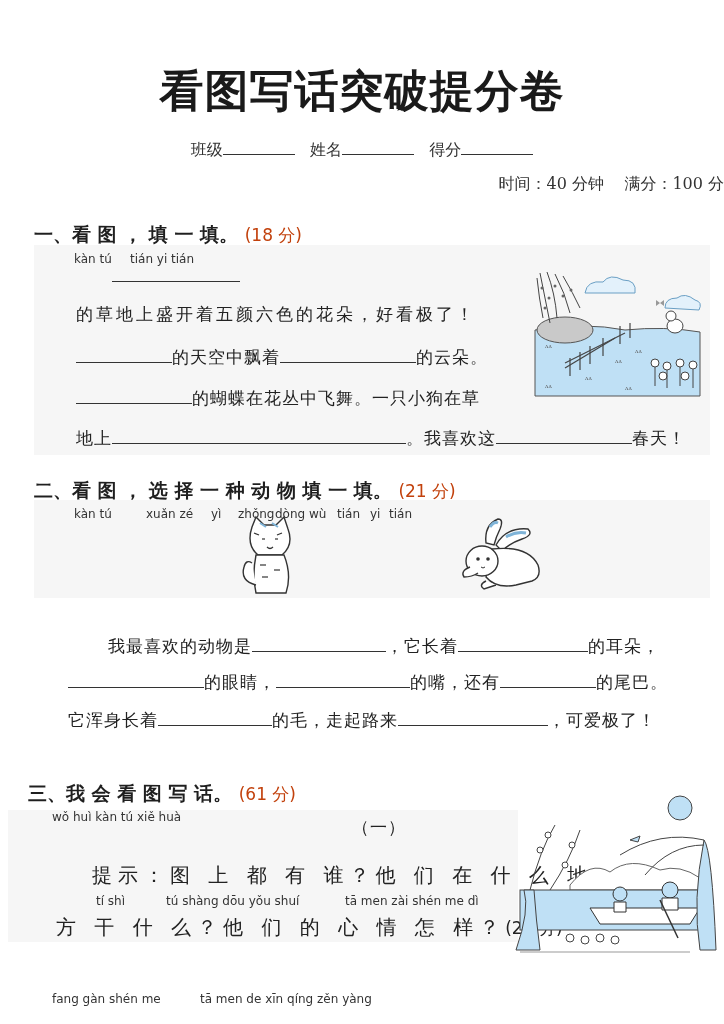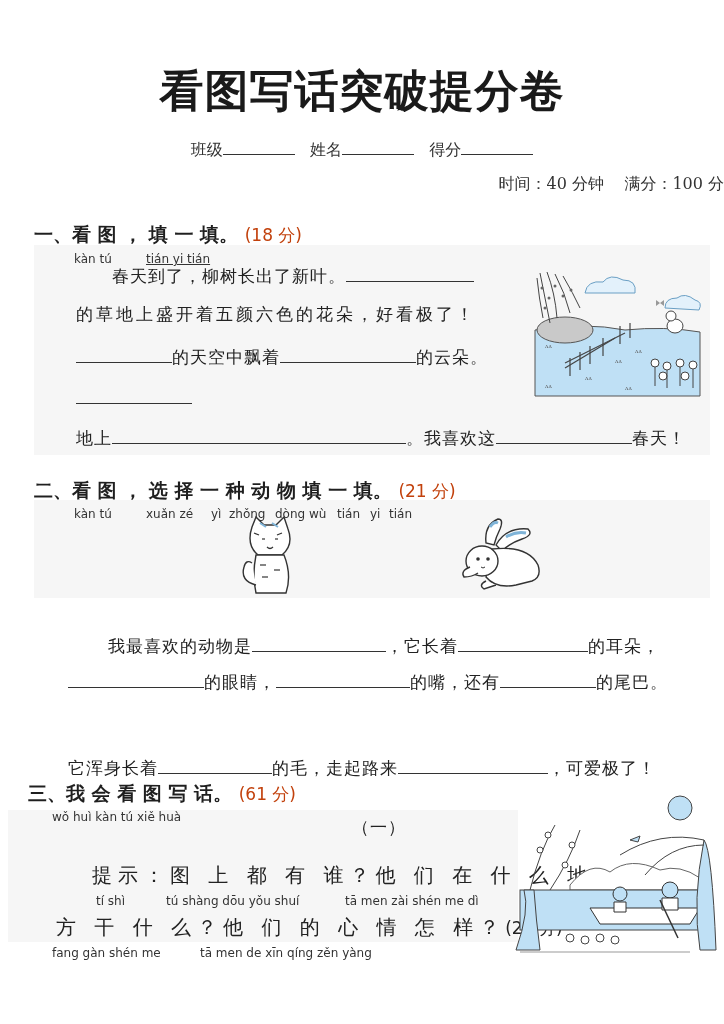--- a/index.html
+++ b/index.html
@@ -36,37 +36,37 @@
 </div>
 
 <div class="abs meta-line" style="top:174px;text-align:right;">
   <span>时间：40 分钟</span>&nbsp;&nbsp;&nbsp;&nbsp;<span>满分：100 分</span>
 </div>
 
 <div class="abs panel" style="left:34px; top:245px; width:676px; height:210px;"></div>
 
 <div class="abs pinyin-row" style="left:0; top:206px; width:400px; height:14px;">
   <span style="left:74px;">kàn tú</span>
-  <span style="left:146px;text-decoration:underline;">tián yi tián</span>
+  <span style="left:130px;">tián yi tián</span>
 </div>
 <div class="abs sec-head" style="left:34px; top:222px;">
   <span>一、</span><span>看 图 ， 填 一 填</span><span>。</span> <span class="score">(18 分)</span>
 </div>
 
 <div class="abs line" style="left:112px; top:262px;">
-  <span>春天到了，柳树长出了新叶。</span><span class="blank" style="width:128px;"></span>
+  <span class="blank" style="width:128px;"></span>
 </div>
 <div class="abs line" style="left:76px; top:303px; letter-spacing:3px;">
   <span>的草地上盛开着五颜六色的花朵，好看极了！</span>
 </div>
 <div class="abs line" style="left:76px; top:343px;text-align:center;">
   <span class="blank" style="width:96px;"></span><span>的天空中飘着</span><span class="blank" style="width:136px;"></span><span>的云朵。</span>
 </div>
 <div class="abs line" style="left:76px; top:384px;">
-  <span class="blank" style="width:116px;"></span>
+  <span class="blank" style="width:116px;"></span><span>的蝴蝶在花丛中飞舞。一只小狗在草</span>
 </div>
 <div class="abs line" style="left:76px; top:424px;">
   <span>地上</span><span class="blank" style="width:294px;"></span><span>。我喜欢这</span><span class="blank" style="width:136px;"></span><span>春天！</span>
 </div>
 
 <div class="abs" style="left:525px; top:268px; width:180px; height:130px;">
   <svg width="180" height="130" viewBox="0 0 180 130">
 
     <path d="M10 62 Q60 54 100 62 Q140 58 175 64 L175 128 L10 128 Z" fill="#bfe0f5" stroke="#555" stroke-width="1"></path>
 
@@ -129,21 +129,21 @@
     </g>
   </svg>
 </div>
 
 <div class="abs panel" style="left:34px; top:500px; width:676px; height:98px;"></div>
 
 <div class="abs pinyin-row" style="left:0; top:461px; width:500px; height:14px;">
   <span style="left:74px;">kàn tú</span>
   <span style="left:146px;">xuǎn zé</span>
   <span style="left:211px;">yì</span>
-  <span style="left:229px;text-align:center;">zhǒng</span>
+  <span style="left:238px;text-align:center;">zhǒng</span>
   <span style="left:275px;">dòng wù</span>
   <span style="left:337px;">tián</span>
   <span style="left:370px;">yi</span>
   <span style="left:389px;">tián</span>
 </div>
 <div class="abs sec-head" style="left:34px; top:478px;">
   <span>二、</span><span>看 图 ， 选 择 一  种  动 物 填 一 填</span><span>。</span> <span class="score">(21 分)</span>
 </div>
 
 <div class="abs" style="left:238px; top:515px; width:64px; height:85px;">
@@ -184,21 +184,21 @@
     <path d="M25 52 q2 2 4 0" stroke="#333" fill="none"></path>
   </svg>
 </div>
 
 <div class="abs line" style="left:108px; top:632px;">
   <span>我最喜欢的动物是</span><span class="blank" style="width:134px;"></span><span>，它长着</span><span class="blank" style="width:130px;"></span><span>的耳朵，</span>
 </div>
 <div class="abs line" style="left:68px; top:668px;">
   <span class="blank" style="width:136px;"></span><span>的眼睛，</span><span class="blank" style="width:134px;"></span><span>的嘴，还有</span><span class="blank" style="width:96px;"></span><span>的尾巴。</span>
 </div>
-<div class="abs line" style="left:68px; top:706px;margin-top:48px;">
+<div class="abs line" style="left:68px; top:706px;">
   <span>它浑身长着</span><span class="blank" style="width:114px;"></span><span>的毛，走起路来</span><span class="blank" style="width:150px;"></span><span>，可爱极了！</span>
 </div>
 
 <div class="abs panel" style="left:8px; top:810px; width:510px; height:132px;"></div>
 
 <div class="abs pinyin-row" style="left:52px; top:764px;">
   <span style="left:0;">wǒ huì kàn tú xiě huà</span>
 </div>
 <div class="abs sec-head" style="left:28px; top:781px;">
   <span>三、</span><span>我 会 看 图 写 话</span><span>。</span> <span class="score">(61 分)</span>
@@ -206,21 +206,21 @@
 
 <div class="abs line" style="left:352px; top:816px; font-size:17px;">（一）</div>
 
 <div class="abs pinyin-row" style="left:0; top:848px; width:520px; height:14px;">
   <span style="left:96px;">tí shì</span>
   <span style="left:166px;">tú shàng dōu yǒu shuí</span>
   <span style="left:345px;">tā men zài shén me dì</span>
 </div>
 <div class="abs hint" style="left:92px; top:862px;">提示：图 上 都 有 谁？他 们 在 什 么 地</div>
 
-<div class="abs pinyin-row" style="left:0; top:900px; width:551px; height:14px;">
+<div class="abs pinyin-row" style="left:0; top:946px; width:551px; height:14px;">
   <span style="left:52px;">fang gàn shén me</span>
   <span style="left:200px;">tā men de xīn qíng zěn yàng</span>
 </div>
 <div class="abs hint" style="left:56px; top:914px;">
   <span>方 干 什 么？他 们 的 心 情 怎 样？</span><span style="font-size:17px; letter-spacing:0;">(20 分)</span>
 </div>
 
 <div class="abs" style="left:510px; top:790px; width:210px; height:166px;">
   <svg width="210" height="166" viewBox="0 0 210 166">
     <circle cx="170" cy="18" r="12" fill="#bfe0f5" stroke="#444"></circle>

